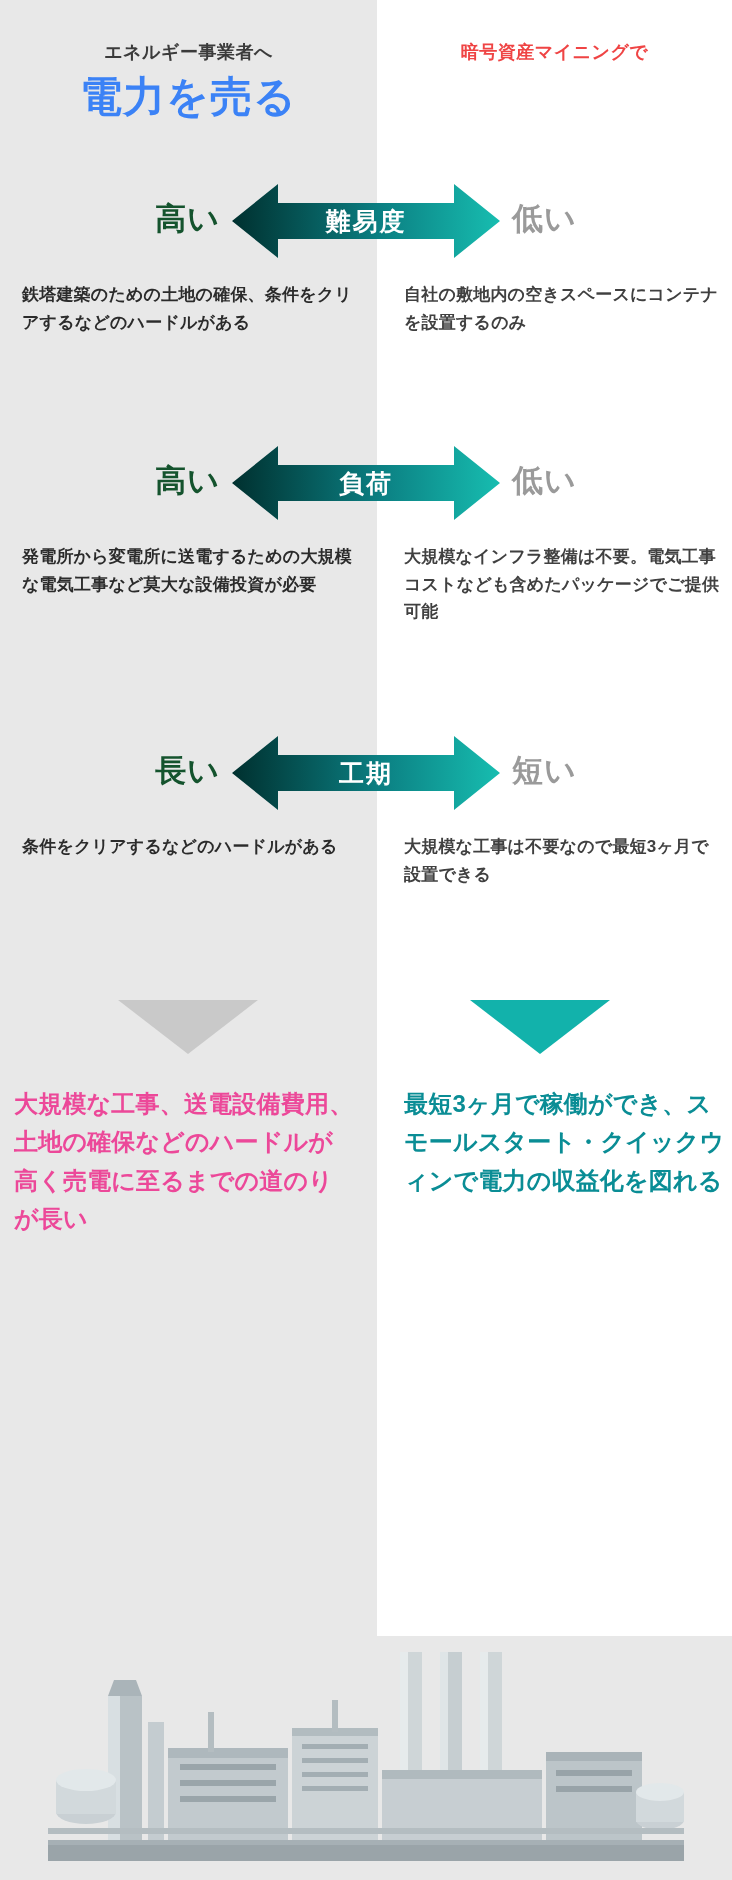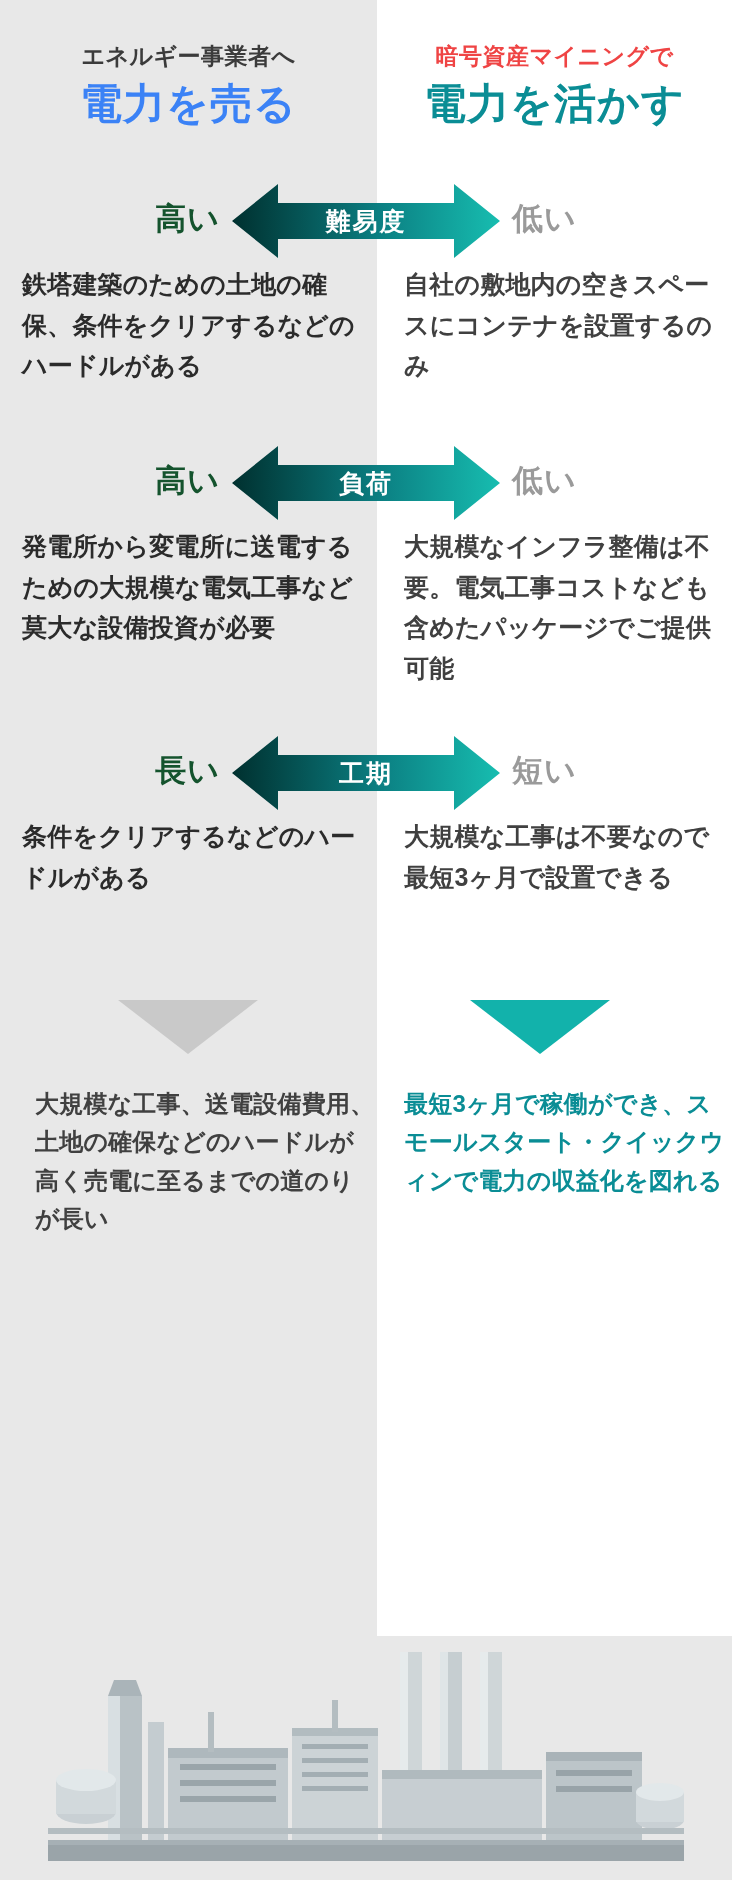--- a/index.html
+++ b/index.html
@@ -46,21 +46,21 @@
     width: 377px;
     text-align: center;
   }
   .head-right {
     position: absolute;
     left: 377px; top: 40px;
     width: 355px;
     text-align: center;
   }
   .head-sub {
-    font-size: 23px;
+    font-size: 18px;
     font-weight: bold;
     letter-spacing: 0.5px;
     line-height: 1.4;
   }
   .head-main {
     font-size: 42px;
     font-weight: bold;
     letter-spacing: 1px;
     line-height: 1.35;
     margin-top: 4px;
@@ -121,22 +121,22 @@
     color: #ffffff;
     letter-spacing: 2px;
   }
 
   .body-row {
     position: relative;
     width: 732px;
   }
   .body-left, .body-right {
     position: absolute;
-    top: 0;
-    font-size: 25px;
+    top: 17px;
+    font-size: 17px;
     line-height: 1.62;
     font-weight: bold;
     letter-spacing: 0.2px;
   }
   .body-left {
     left: 22px;
     width: 336px;
     color: #2b2b2b;
   }
   .body-right {
@@ -165,23 +165,23 @@
 
   
   .concl {
     position: absolute;
     font-size: 24px;
     line-height: 1.6;
     font-weight: bold;
     letter-spacing: 0.2px;
   }
   .concl-left {
-    left: 35px;
+    left: 14px;
     width: 340px;
-    color: #404040;
+    color: #ec4899;
   }
   .concl-right {
     left: 404px;
     width: 325px;
     color: #0a8d95;
   }
 
   
   .photo-band {
     position: absolute;
@@ -208,21 +208,20 @@
   <div class="col-bg-left"></div>
   <div class="col-bg-right"></div>
 
   <div class="header-row">
     <div class="head-left">
       <div class="head-sub">エネルギー事業者へ</div>
       <div class="head-main">電力を売る</div>
     </div>
     <div class="head-right">
       <div class="head-sub">暗号資産マイニングで</div>
-      <div class="head-main">電力を活かす</div>
     </div>
   </div>
 
   <div class="block" style="top:178px;">
     <div class="arrow-row">
       <div class="label-high">高い</div>
       <div class="label-low">低い</div>
       <div class="arrow-wrap">
         <svg width="268" height="86" viewBox="0 0 268 86" xmlns="http://www.w3.org/2000/svg">
           <defs>

